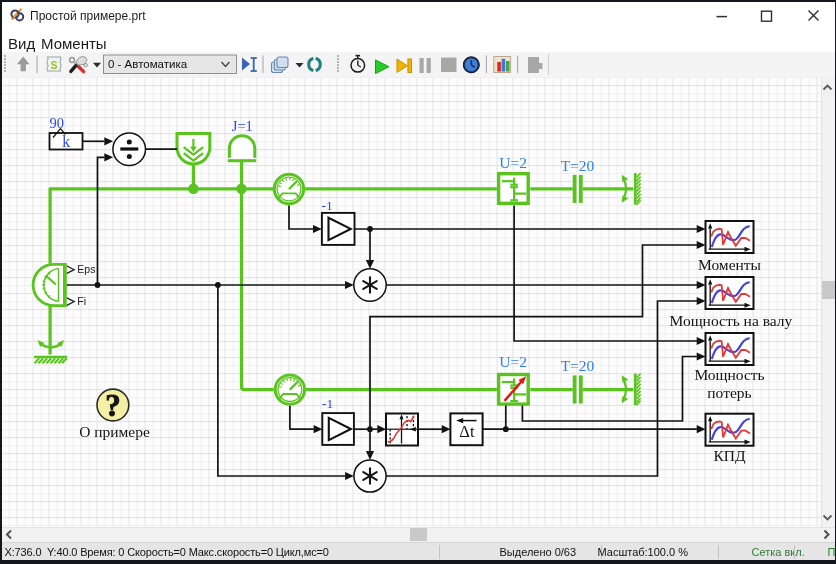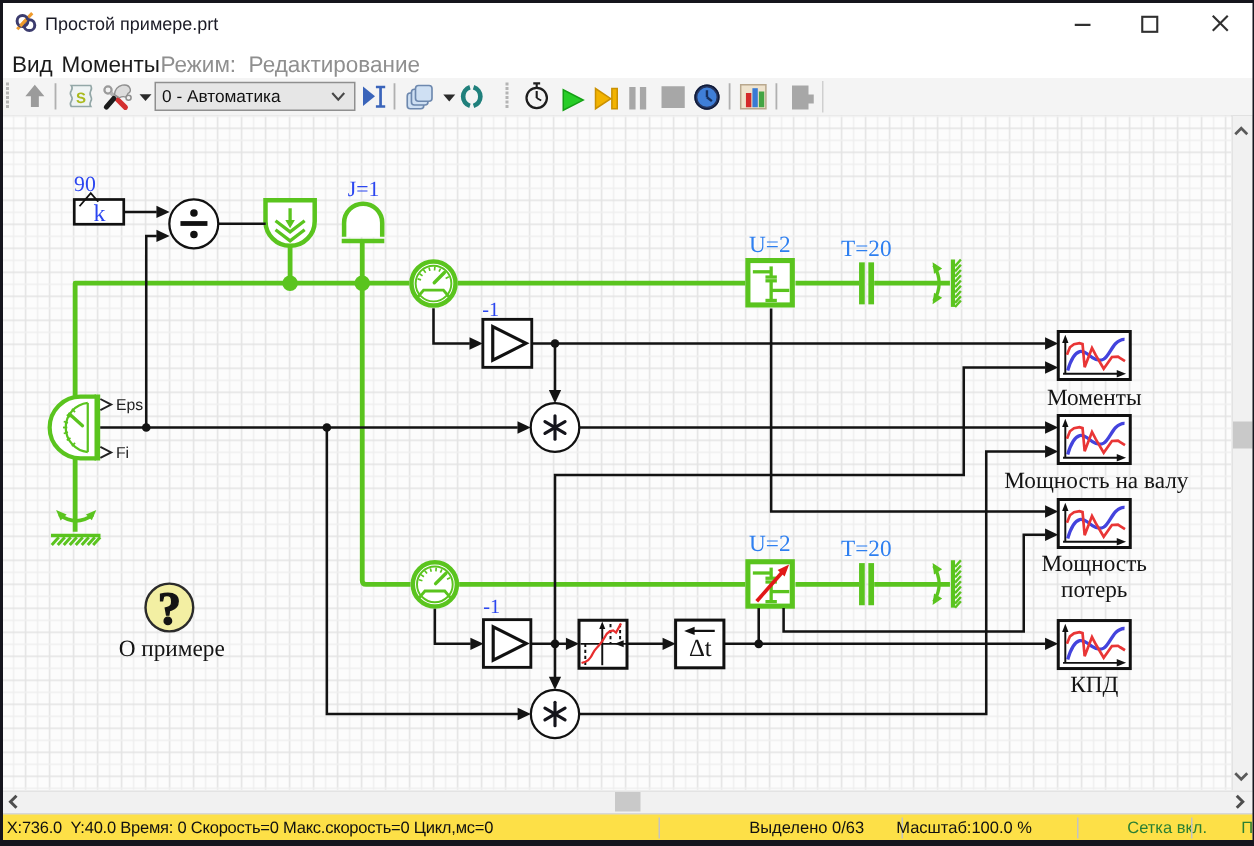--- a/index.html
+++ b/index.html
@@ -18,21 +18,21 @@
   
   #toolbar{left:1.5px;top:51.5px;width:833px;height:25px;background:#f4f4f4;border-bottom:1px solid #adadad;}
   
   #canvas{left:1.5px;top:77px;width:819px;height:449.5px;background:#fcfcfc;}
   
   #vsb{left:820.5px;top:77px;width:14px;height:449.5px;background:#f1f1f1;border-left:1px solid #e3e3e3;}
   #vthumb{left:822px;top:281px;width:12.5px;height:17.5px;background:#c9c9c9;}
   #hsb{left:1.5px;top:526.5px;width:833px;height:15px;background:#f1f1f1;border-top:1px solid #e3e3e3;}
   #hthumb{left:410px;top:528px;width:17px;height:13px;background:#c9c9c9;}
   
-  #status{left:1.5px;top:541.5px;width:833px;height:18px;background:#fde047;border-top:1px solid #d7d7d7;
+  #status{left:1.5px;top:541.5px;width:833px;height:18px;background:#e5e5e5;border-top:1px solid #d7d7d7;
           font-size:11px;color:#111;}
   .st{position:absolute;top:3px;white-space:nowrap;}
   .sep{position:absolute;top:2px;width:1px;height:14px;background:#c3c3c3;}
   .grn{color:#2a7f33;margin-left:26px;}
 </style>
 </head>
 <body>
 <div id="win">
 
   <svg class="abs" style="left:9px;top:7px" width="18" height="18" viewBox="0 0 18 18">
@@ -46,21 +46,20 @@
   <svg class="abs" style="left:700px;top:2px" width="134" height="28" viewBox="0 0 134 28">
     <line x1="16.5" y1="14.6" x2="27" y2="14.6" stroke="#303030" stroke-width="1.5"></line>
     <rect x="61.5" y="9.2" width="10" height="10" fill="none" stroke="#303030" stroke-width="1.4"></rect>
     <line x1="108.5" y1="8.5" x2="118.5" y2="18.5" stroke="#303030" stroke-width="1.4"></line>
     <line x1="118.5" y1="8.5" x2="108.5" y2="18.5" stroke="#303030" stroke-width="1.4"></line>
   </svg>
 
   <div class="abs" id="menubar">
     <span class="mi" style="left:8px">Вид</span>
     <span class="mi" style="left:41px">Моменты</span>
-    <span class="mi" style="left:107px;color:#8f8f8f">Режим:&nbsp; Редактирование</span>
   </div>
 
   <div class="abs" id="toolbar"></div>
   <svg class="abs" style="left:0px;top:51.5px" width="836" height="25" viewBox="0 0 836 25">
 
     <g fill="#b4b4b4">
       <rect x="4" y="3" width="2" height="2"></rect>
         <rect x="4" y="6" width="2" height="2"></rect>
       <rect x="4" y="9" width="2" height="2"></rect>
         <rect x="4" y="12" width="2" height="2"></rect>

